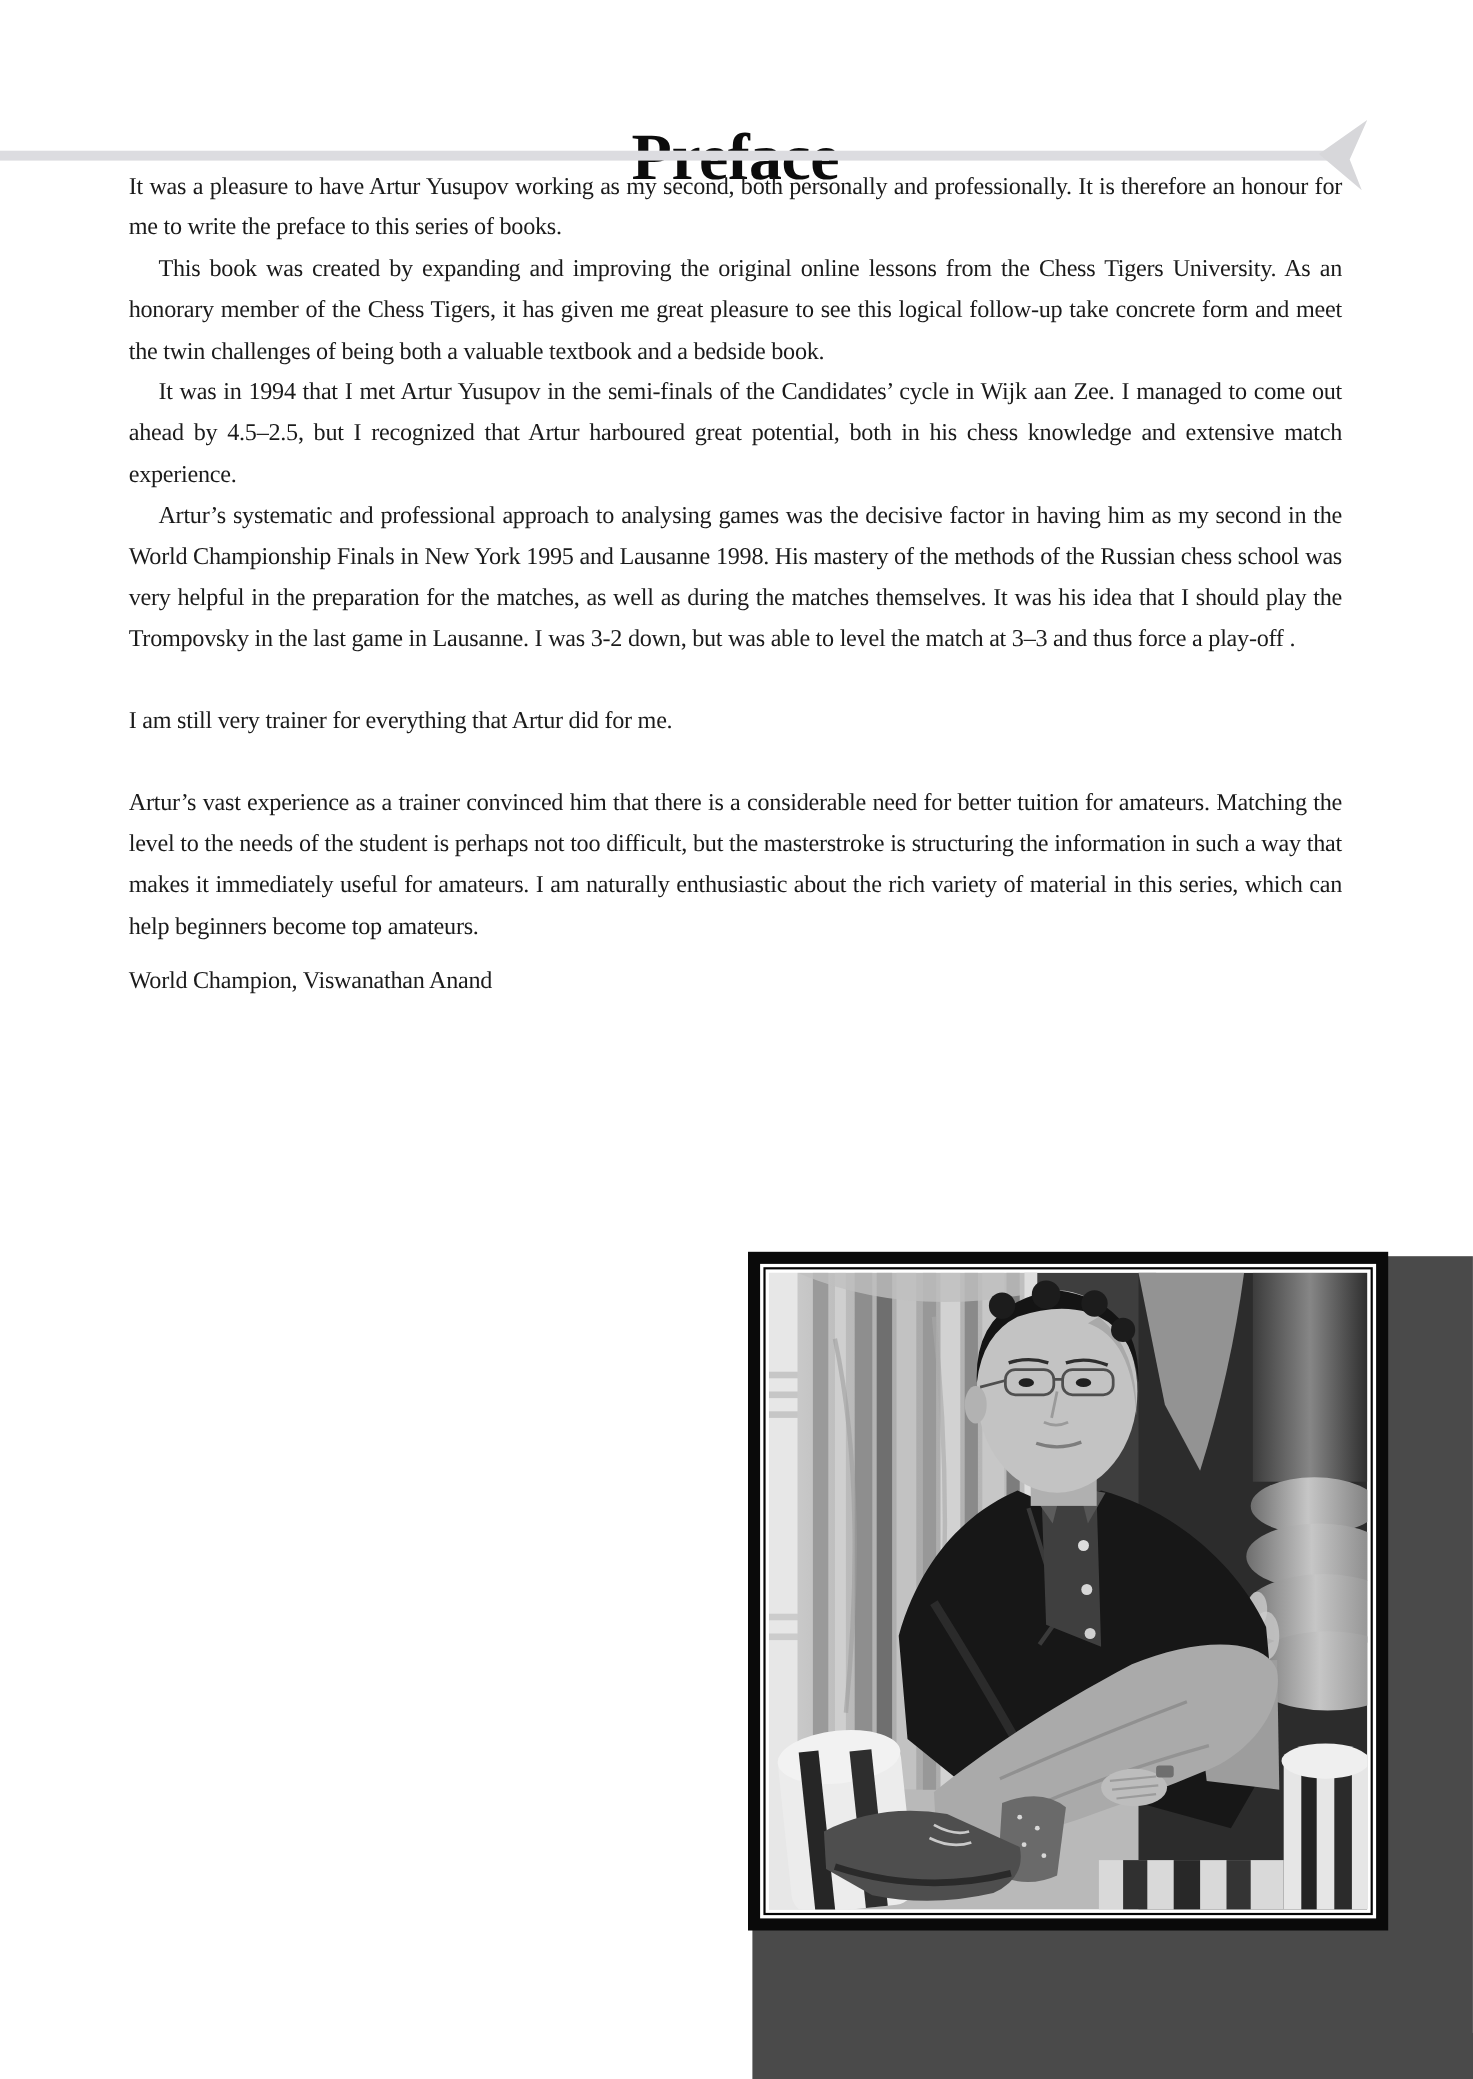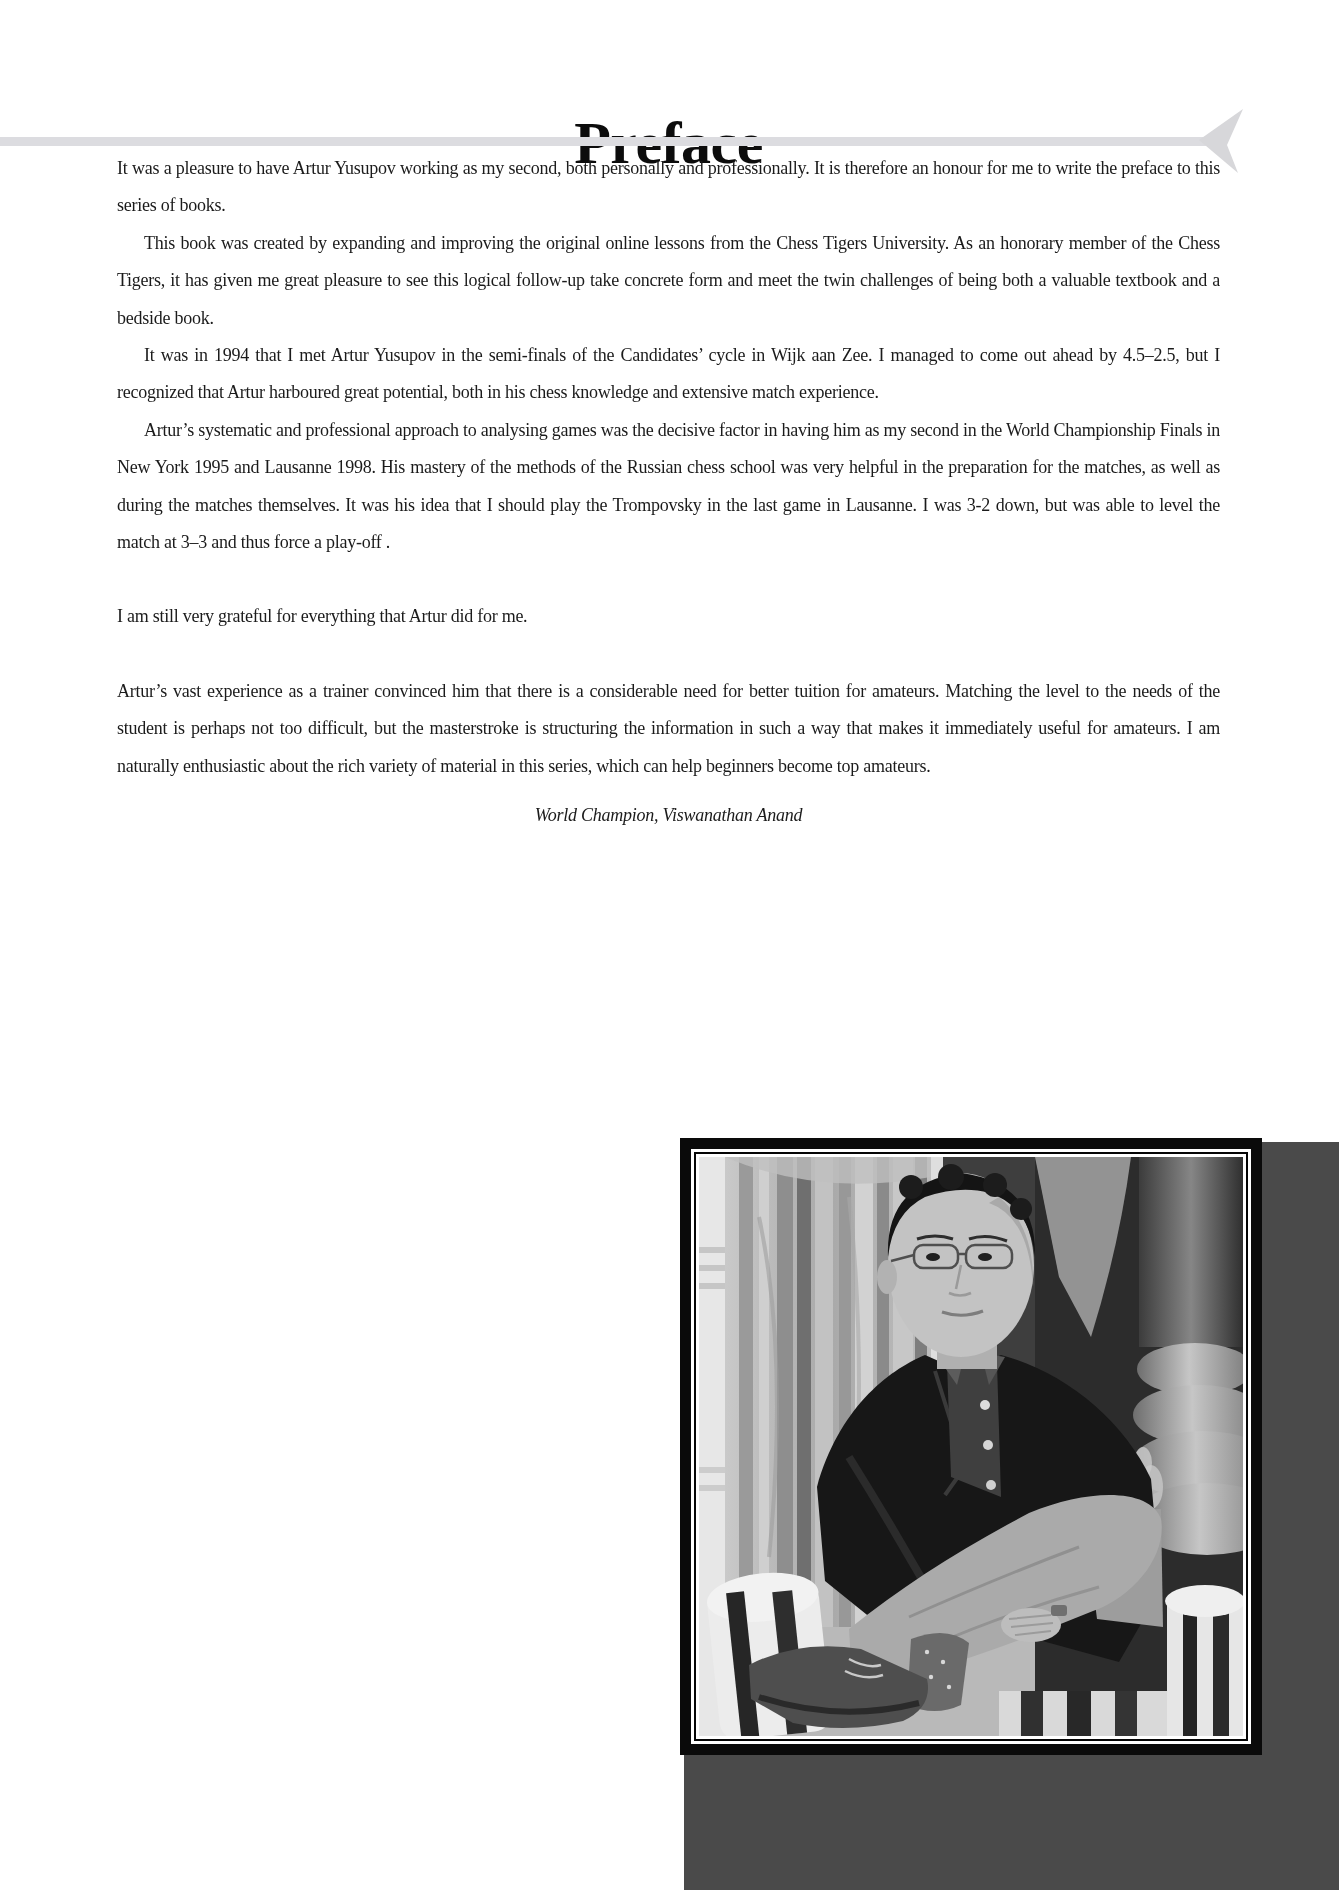--- a/index.html
+++ b/index.html
@@ -8,26 +8,26 @@
 
   
   .page-title{position:absolute;left:117px;top:72px;width:1103px;text-align:center;
               font-weight:bold;font-size:60px;line-height:62px;color:#0c0c0c;
               letter-spacing:-0.5px;}
   .header-rule{position:absolute;left:0;top:137px;width:1212px;height:9px;background:#dcdce0;}
   .header-arrow{position:absolute;left:1199px;top:109px;width:44px;height:64px;}
 
   
   .text-block{position:absolute;left:117px;top:150px;width:1103px;
-              font-size:18px;line-height:37.4px;color:#1b1b1b;
+              font-size:22px;line-height:37.4px;color:#1b1b1b;
               letter-spacing:-0.25px;text-align:justify;}
   .para{margin:0;}
   .indent{text-indent:27px;}
   .gap{margin-top:37px;}
-  .signature{margin:12px 0 0 0;text-align:center;font-style:italic;}
+  .signature{margin:12px 0 0 0;text-align:left;}
 
   
   .shadow-block{position:absolute;left:684px;top:1142px;width:655px;height:748px;background:#4a4a4a;}
   .photo-frame{position:absolute;left:680px;top:1138px;width:582px;height:617px;margin:0;
                background:#0a0a0a;padding:11px;box-sizing:border-box;}
   .photo-frame-mat{background:#ffffff;padding:3px;width:100%;height:100%;box-sizing:border-box;}
   .photo-frame-line{border:2px solid #050505;padding:3px;background:#ffffff;width:100%;height:100%;box-sizing:border-box;}
   .photo-canvas{width:100%;height:100%;display:block;}
 </style>
 </head>
@@ -39,21 +39,21 @@
   <div class="header-rule"></div>
   <svg class="header-arrow" viewBox="0 0 44 64" xmlns="http://www.w3.org/2000/svg" aria-hidden="true">
     <polygon points="0,31 44,0 28,36 39,64" fill="#d7d7da"></polygon>
   </svg>
 
   <main class="text-block">
     <p class="para">It was a pleasure to have Artur Yusupov working as my second, both personally and professionally. It is therefore an honour for me to write the preface to this series of books.</p>
     <p class="para indent">This book was created by expanding and improving the original online lessons from the Chess Tigers University. As an honorary member of the Chess Tigers, it has given me great pleasure to see this logical follow-up take concrete form and meet the twin challenges of being both a valuable textbook and a bedside book.</p>
     <p class="para indent">It was in 1994 that I met Artur Yusupov in the semi-finals of the Candidates’ cycle in Wijk aan Zee. I managed to come out ahead by 4.5–2.5, but I recognized that Artur harboured great potential, both in his chess knowledge and extensive match experience.</p>
     <p class="para indent">Artur’s systematic and professional approach to analysing games was the decisive factor in having him as my second in the World Championship Finals in New York 1995 and Lausanne 1998. His mastery of the methods of the Russian chess school was very helpful in the preparation for the matches, as well as during the matches themselves. It was his idea that I should play the Trompovsky in the last game in Lausanne. I was 3-2 down, but was able to level the match at 3–3 and thus force a play-off .</p>
-    <p class="para gap">I am still very grateful for everything that Artur did for me.</p>
+    <p class="para gap">I am still very trainer for everything that Artur did for me.</p>
     <p class="para gap">Artur’s vast experience as a trainer convinced him that there is a considerable need for better tuition for amateurs. Matching the level to the needs of the student is perhaps not too difficult, but the masterstroke is structuring the information in such a way that makes it immediately useful for amateurs. I am naturally enthusiastic about the rich variety of material in this series, which can help beginners become top amateurs.</p>
     <p class="para signature">World Champion, Viswanathan Anand</p>
   </main>
 
   <div class="shadow-block"></div>
 
   <figure class="photo-frame" aria-label="Black-and-white photograph of Viswanathan Anand wearing glasses and a dark blazer, seated with legs crossed in a striped armchair in front of curtains and a carved wooden column">
     <div class="photo-frame-mat">
       <div class="photo-frame-line">
         <svg class="photo-canvas" viewBox="0 0 544 579" preserveAspectRatio="none" xmlns="http://www.w3.org/2000/svg">

